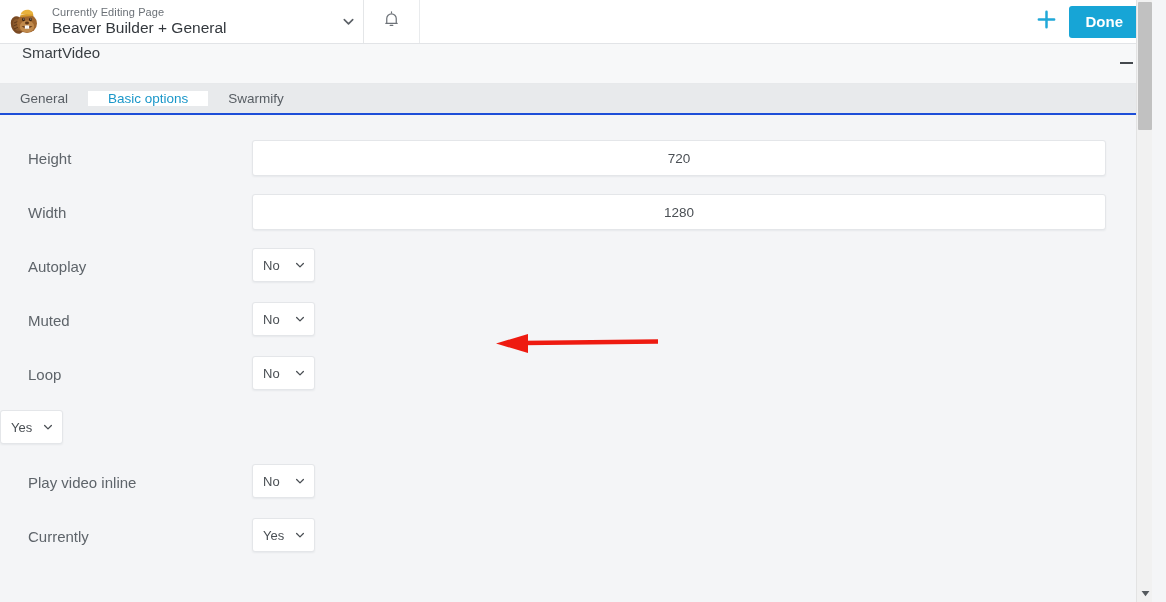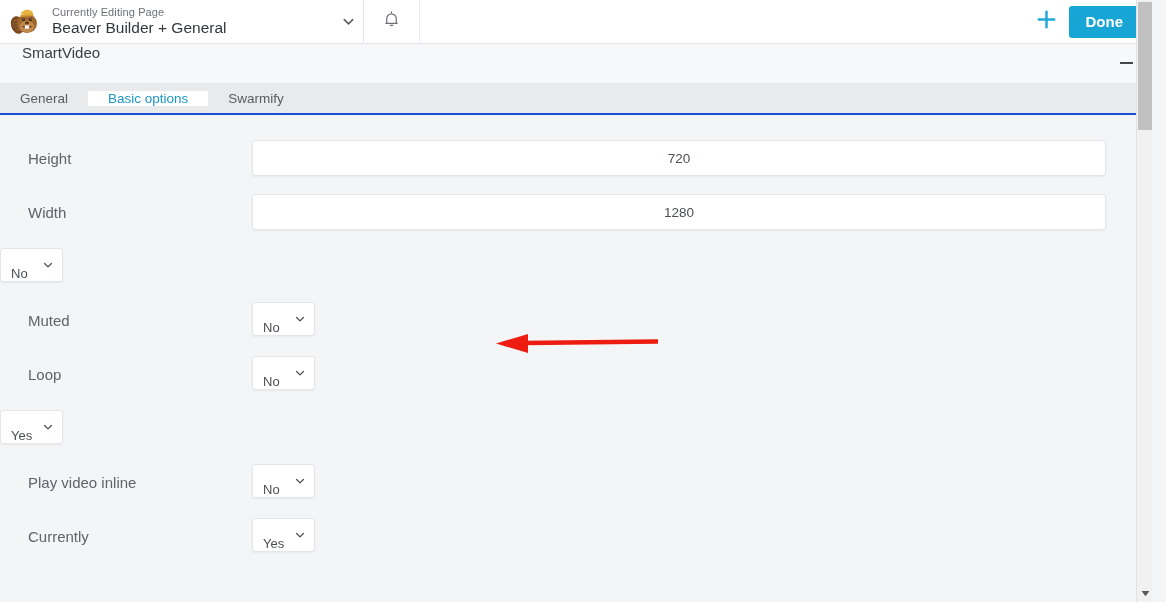--- a/index.html
+++ b/index.html
@@ -212,21 +212,21 @@
     color: #4a4f54;
     padding: 0 10px;
     font-family: "Liberation Sans", sans-serif;
     outline: none;
     text-align: center;
   }
 
   .select-box {
     position: relative;
     display: inline-flex;
-    align-items: flex-end;
+    align-items: center;
     width: 63px;
     height: 34px;
     background: #ffffff;
     border: 1px solid #e4e6e9;
     border-radius: 3px;
     box-shadow: 0 1px 2px rgba(20,30,45,0.06);
     padding-left: 10px;
     cursor: pointer;
   }
   .select-value {
@@ -390,20 +390,21 @@
         </div>
 
         <div class="row">
           <div class="row-label">Width</div>
           <div class="row-control">
             <input class="text-input" type="text" value="1280" style="">
           </div>
         </div>
 
         <div class="row">
+          <div class="row-label">Autoplay</div>
           <div class="row-control">
             <div class="select-box">
               <span class="select-value">No</span>
               <span class="select-caret">
                 <svg width="12" height="12" viewBox="0 0 16 16" aria-hidden="true">
                   <path d="M3.5 6 L8 10.5 L12.5 6" fill="none" stroke="#4a4f54" stroke-width="1.7" stroke-linecap="round" stroke-linejoin="round"></path>
                 </svg>
               </span>
             </div>
           </div>

